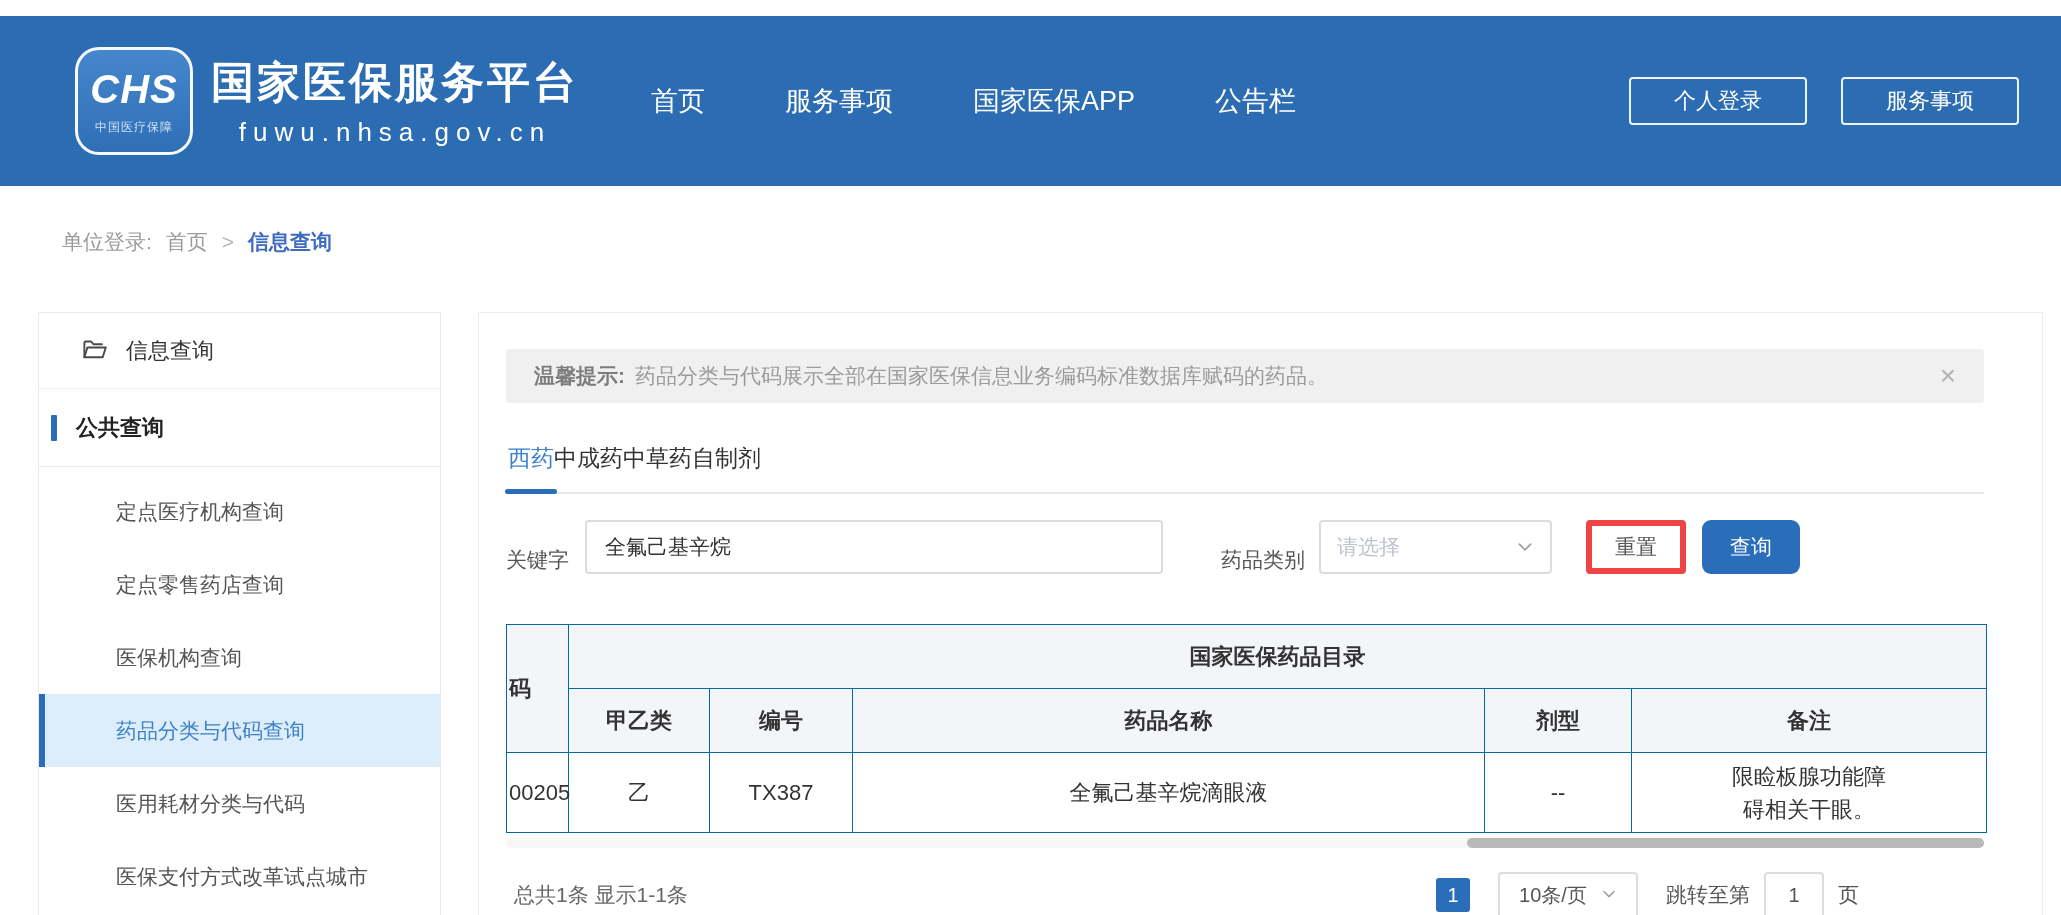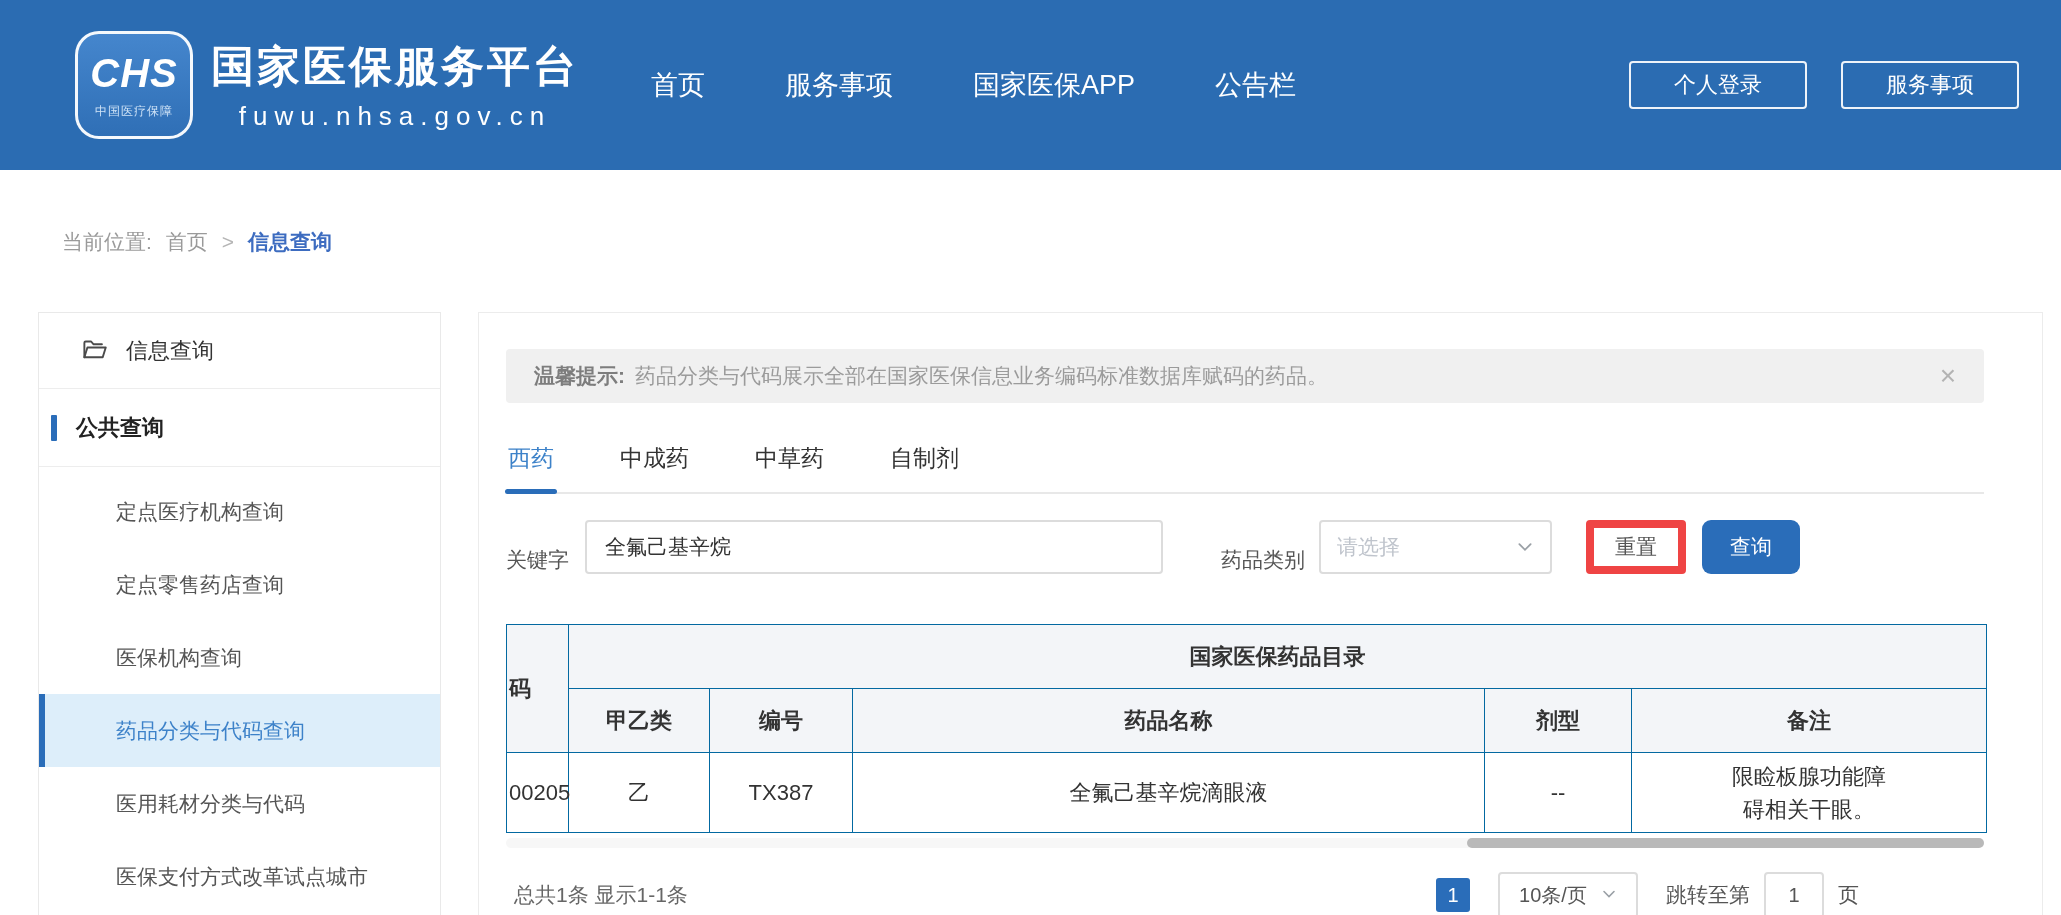--- a/index.html
+++ b/index.html
@@ -1,20 +1,20 @@
 <!DOCTYPE html>
 <html><head>
 <meta charset="utf-8">
 <style>
   * { margin:0; padding:0; box-sizing:border-box; }
   html,body { width:2061px; height:915px; overflow:hidden; background:#fff;
     font-family:"Liberation Sans","DejaVu Sans",sans-serif; position:relative; }
 
   
-  .topbar { position:absolute; top:0; left:0; width:2061px; height:170px; background:#2b6cb2;
+  .topbar { position:absolute; top:16px; left:0; width:2061px; height:170px; background:#2b6cb2;
     display:flex; align-items:center; padding:0 42px 0 75px; }
   .logo { display:flex; align-items:center; cursor:pointer; flex:0 0 auto; }
   .badge { width:118px; height:108px; border:3px solid rgba(255,255,255,.95); border-radius:24px;
     background:linear-gradient(180deg,#4586cd,#2f6fb6); display:flex; flex-direction:column;
     align-items:center; justify-content:center; }
   .badge-chs { font-style:italic; font-weight:bold; font-size:40px; color:#fff; letter-spacing:1px; }
   .badge-sub { font-size:12px; color:#cfe3f7; margin-top:7px; letter-spacing:1px; }
   .title-wrap { margin-left:18px; color:#fff; }
   .site-title { font-size:43px; font-weight:bold; letter-spacing:3px; }
   .site-domain { font-size:26px; letter-spacing:7px; margin-top:5px; font-weight:300;text-align:center; }
@@ -50,35 +50,35 @@
 
   
   .content { position:absolute; top:312px; left:478px; width:1565px; height:612px;
     background:#fff; border:1px solid #ececec; padding:36px 58px 0 27px; }
 
   .notice { height:54px; background:#f0f0f0; border-radius:4px; display:flex; align-items:center;
     padding:0 28px; font-size:21px; color:#9b9b9b; }
   .notice-bold { color:#7d7d7d; font-weight:bold; margin-right:10px; white-space:nowrap;text-align:right; }
   .notice-close { margin-left:auto; font-size:28px; color:#b3b3b3; cursor:pointer; line-height:1; }
 
-  .tabs { margin-top:40px; display:flex; gap:66px; border-bottom:2px solid #e8e8e8; padding-left:2px; }
+  .tabs { margin-top:40px; display:flex; border-bottom:2px solid #e8e8e8; padding-left:2px; }
   .tab { position:relative; font-size:23px; color:#333; padding-bottom:18px; cursor:pointer; }
   .tab.active { color:#3d82c9; }
   .tab.active::after { content:""; position:absolute; left:-3px; right:-3px; bottom:-2px; height:5px;
     border-radius:3px; background:#2a6db9; }
 
   .form-row { margin-top:26px; display:flex; align-items:flex-end; }
   .f-label { font-size:21px; color:#555; white-space:nowrap; }
   .keyword-input { width:578px; height:54px; border:2px solid #dcdcdc; border-radius:4px;
     margin-left:16px; padding:0 18px; font-size:21px; color:#333; font-family:inherit; outline:none; }
   .cat-label { margin-left:58px; }
   .select-box { width:233px; height:54px; border:2px solid #dcdcdc; border-radius:4px; margin-left:14px;
     display:flex; align-items:center; padding:0 16px; font-size:21px; color:#bfc4cc; cursor:pointer; }
   .select-box .chev { margin-left:auto; display:flex; }
-  .btn-reset { width:100px; height:54px; margin-left:34px; border:8px solid #ef4444; border-radius:4px;
+  .btn-reset { width:100px; height:54px; margin-left:34px; border:6px solid #ef4444; border-radius:4px;
     background:#fff; color:#555; font-size:21px; cursor:pointer; font-family:inherit; }
   .btn-query { width:98px; height:54px; margin-left:16px; border:none; border-radius:9px;
     background:#2a6db9; color:#fff; font-size:21px; cursor:pointer; font-family:inherit; }
 
   .grid-wrap { margin-top:50px; }
   table.grid { width:100%; border-collapse:collapse; table-layout:fixed; }
   .grid th, .grid td { border:1px solid #0369a1; }
   .grid th { background:#f3f5f8; font-size:22px; color:#333; font-weight:bold; height:64px; }
   .grid th.clip { text-align:left; padding-left:2px; }
   .grid td { height:80px; font-size:22px; color:#333; text-align:center; background:#fff; }
@@ -124,21 +124,21 @@
       <span class="nav-item">国家医保APP</span>
       <span class="nav-item">公告栏</span>
     </nav>
     <div class="logins">
       <button class="login-btn">个人登录</button>
       <button class="login-btn">服务事项</button>
     </div>
   </header>
 
   <div class="breadcrumb">
-    <span>当前位置:</span>
+    <span>单位登录:</span>
     <span class="crumb-link">首页</span>
     <span class="crumb-sep">&gt;</span>
     <span class="crumb-current">信息查询</span>
   </div>
 
   <aside class="sidebar">
     <div class="side-root">
       <svg width="27" height="27" viewBox="0 0 24 24" fill="none" stroke="#4a4a4a" stroke-width="1.7" stroke-linejoin="round" stroke-linecap="round">
         <path d="M3 18 V5.2 a1.2 1.2 0 0 1 1.2-1.2 H9 l2 2.4 h7.6"></path>
         <path d="M3 18 L5.7 9.4 H22 L19.3 18 Z"></path>

